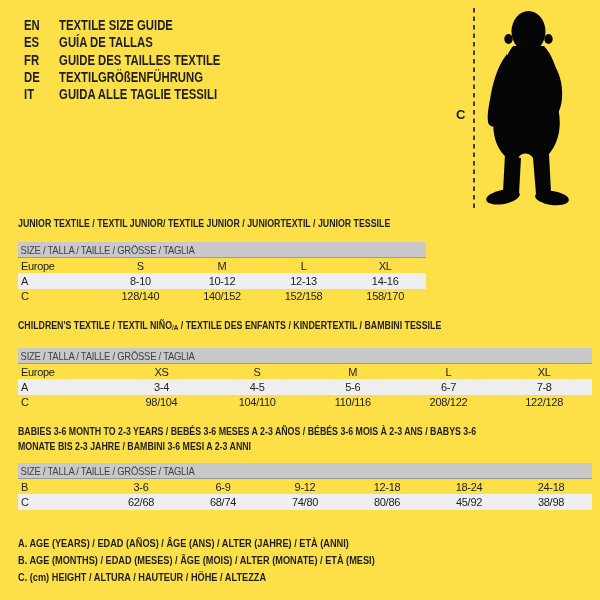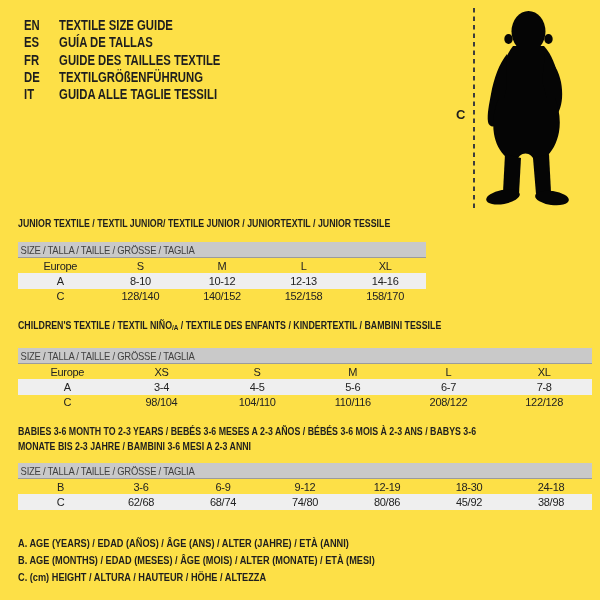--- a/index.html
+++ b/index.html
@@ -45,21 +45,21 @@
   .sizebar{
     background:#c9c9c9;border-bottom:1px solid #9b9b9b;
     height:15px;text-align:left;color:#414141;
   }
   .sizebar span{
     display:inline-block;transform:scaleX(0.86);transform-origin:0 50%;
     white-space:nowrap;padding-left:3px;font-size:11px;
   }
   tbody tr{height:15.5px;}
   tbody tr:nth-child(2) td{background:#efefef;}
-  tbody td:first-child{text-align:center;padding-left:3px;margin-top:28px;}
+  tbody td:first-child{text-align:left;padding-left:3px;margin-top:28px;}
   
   .legend{
     position:absolute;left:18px;top:535px;
     font-weight:bold;font-size:11.5px;line-height:17px;
     transform:scaleX(0.8);transform-origin:0 0;white-space:nowrap;
   }
 </style>
 </head>
 <body>
 
@@ -223,22 +223,22 @@
           <span>SIZE / TALLA / TAILLE / GRÖSSE / TAGLIA</span>
         </td>
           </tr>
       </thead>
       <tbody>
           <tr>
             <td>B</td>
             <td>3-6</td>
             <td>6-9</td>
             <td>9-12</td>
-            <td>12-19</td>
-            <td>18-30</td>
+            <td>12-18</td>
+            <td>18-24</td>
             <td>24-18</td>
           </tr>
           <tr>
             <td>C</td>
             <td>62/68</td>
             <td>68/74</td>
             <td>74/80</td>
             <td>80/86</td>
             <td>45/92</td>
             <td>38/98</td>

